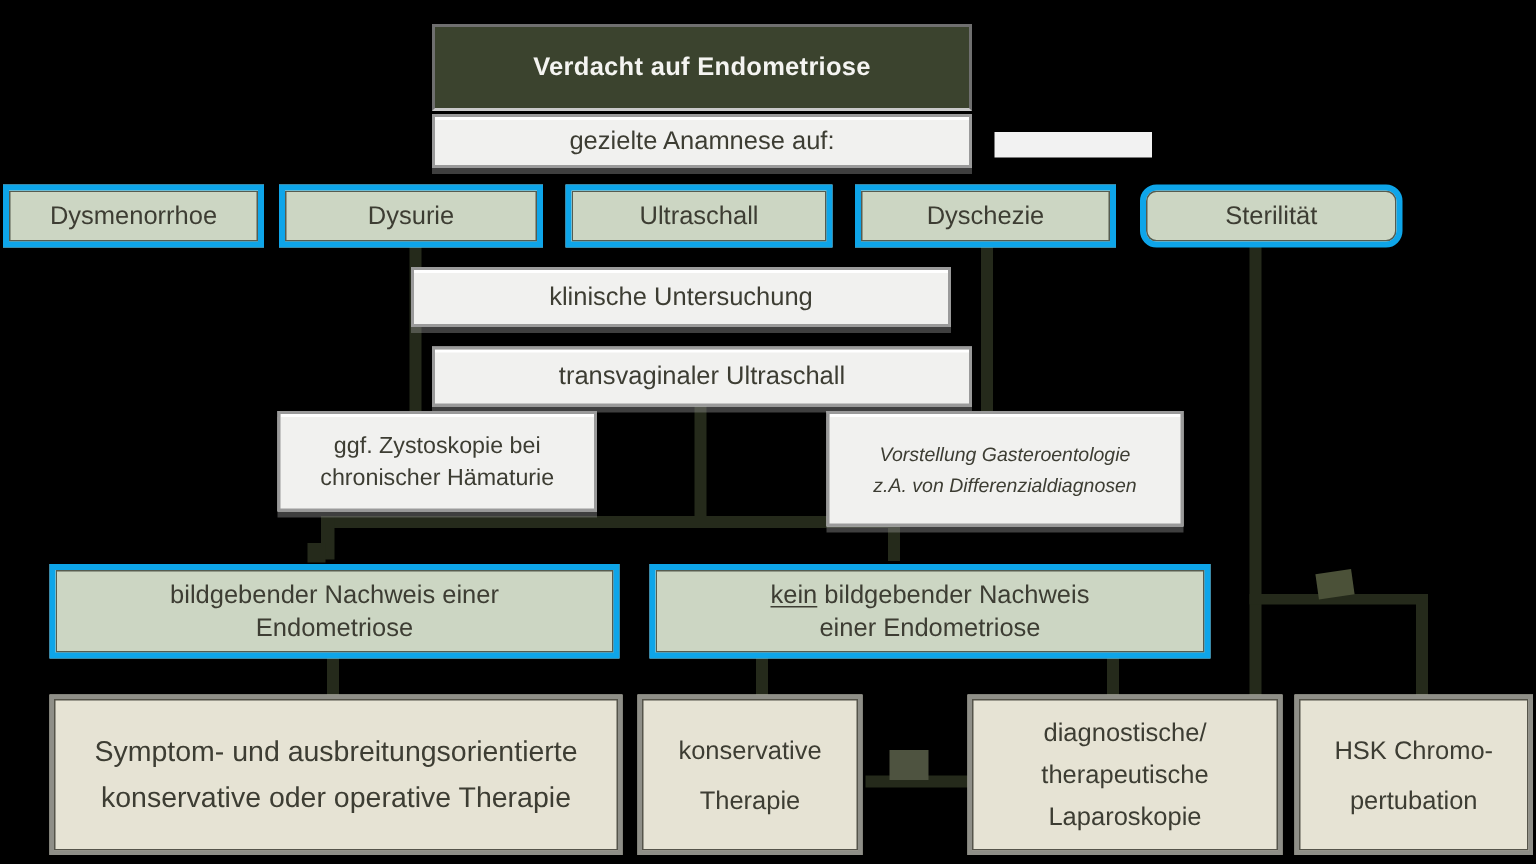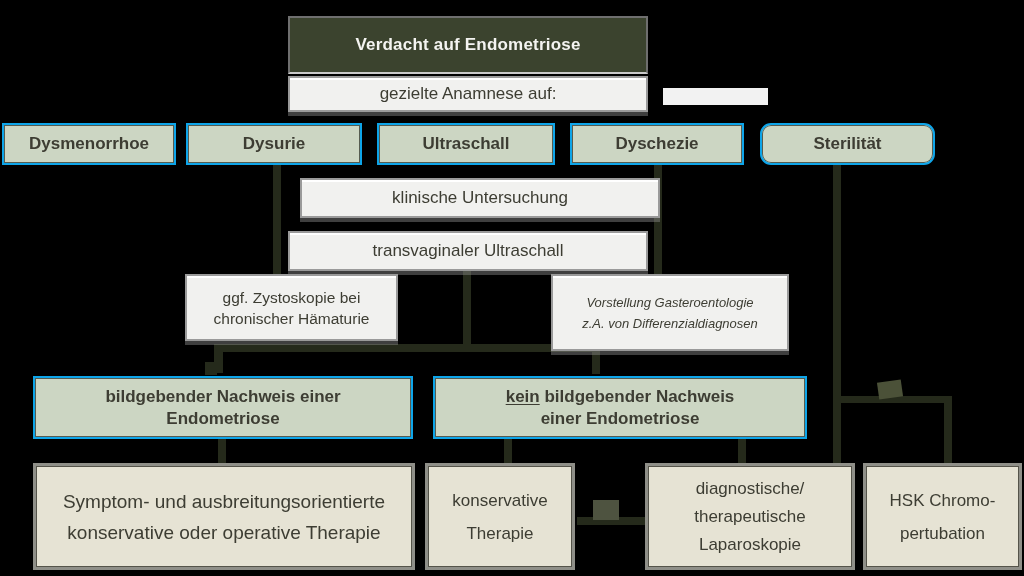--- a/index.html
+++ b/index.html
@@ -21,32 +21,31 @@
   }
   
   .wbox{
     background:#f1f1ef;border:2px solid #9a9a9a;
     box-shadow:0 4px 0 rgba(140,140,140,.45), inset 0 2px 0 #ffffff;
   }
   .bx-anamnese{left:288px;top:76px;width:360px;height:36px;font-size:17px;}
   .bx-blank{left:663px;top:88px;width:105px;height:17px;background:#f2f2f2;border:none;box-shadow:none;}
   
   .gbox{
-    background:#ccd6c3;border:2px solid #0ea5e9;
+    background:#ccd6c3;border:4px solid #0ea5e9;
     box-shadow:inset 0 0 0 1px #565typ64;
     box-shadow:inset 0 0 0 1px #565c50;
     font-size:17px;
-    font-weight:bold;
   }
   .bx-s0{left:2px;top:123px;width:174px;height:42px;}
   .bx-s1{left:186px;top:123px;width:176px;height:42px;}
   .bx-s2{left:377px;top:123px;width:178px;height:42px;}
   .bx-s3{left:570px;top:123px;width:174px;height:42px;}
   .bx-s4{left:760px;top:123px;width:175px;height:42px;border-radius:11px;}
-  .bx-klinisch{left:300px;top:178px;width:360px;height:40px;font-size:17px;}
+  .bx-klinisch{left:274px;top:178px;width:360px;height:40px;font-size:17px;}
   .bx-ultraschall{left:288px;top:231px;width:360px;height:40px;font-size:17px;}
   .bx-zysto{left:185px;top:274px;width:213px;height:67px;font-size:15.5px;line-height:21px;}
   .bx-gastro{left:551px;top:274px;width:238px;height:77px;font-size:13px;line-height:21px;font-style:italic;}
   .bx-nachweis{left:33px;top:376px;width:380px;height:63px;line-height:22px;}
   .bx-kein{left:433px;top:376px;width:374px;height:63px;line-height:22px;}
   .bx-kein u{text-underline-offset:2px;}
   
   .bbox{
     background:#e6e3d4;border:3px solid #8f8f88;
     box-shadow:inset 0 0 0 1px #55544a;

